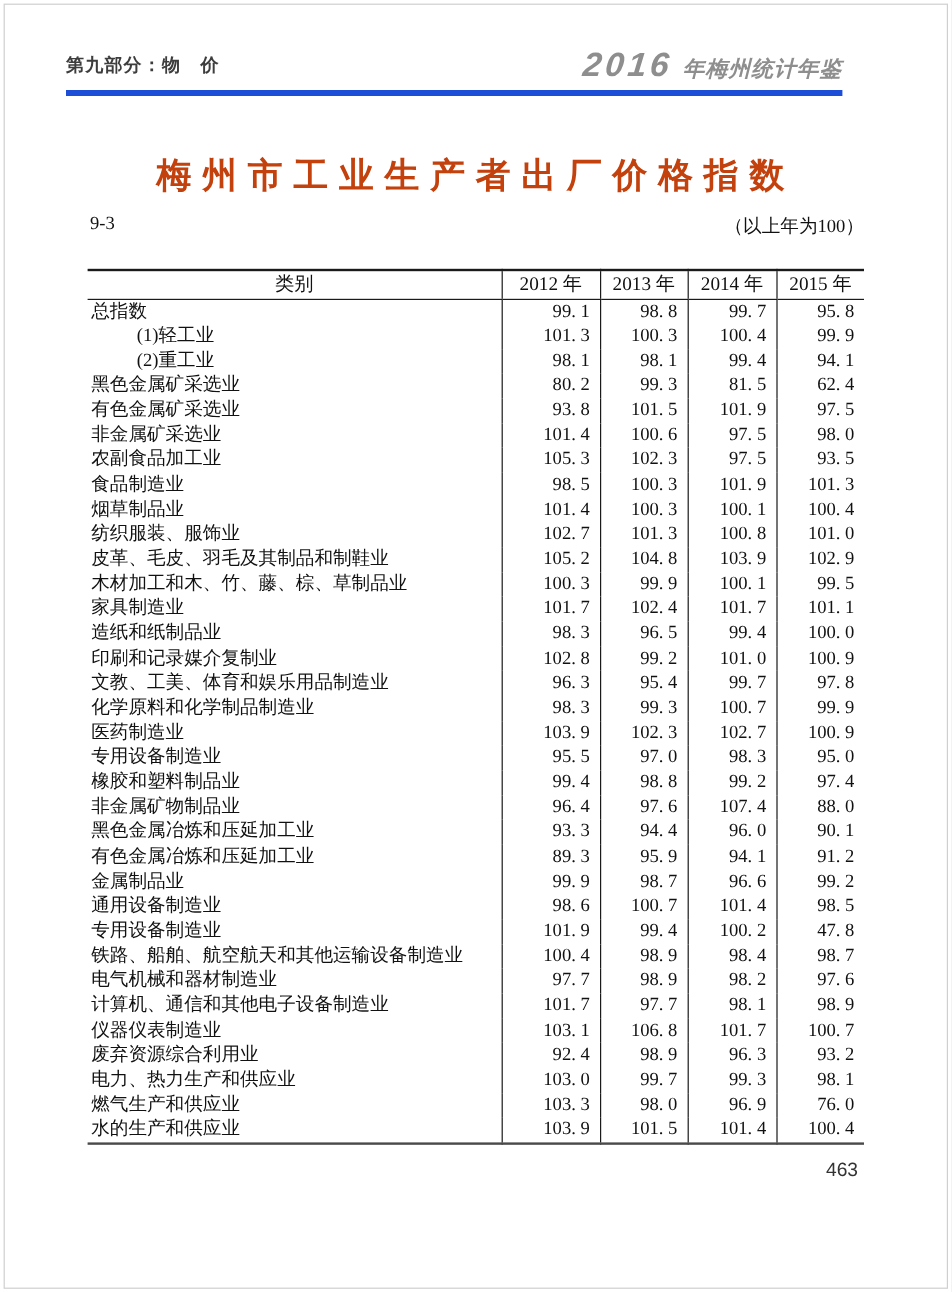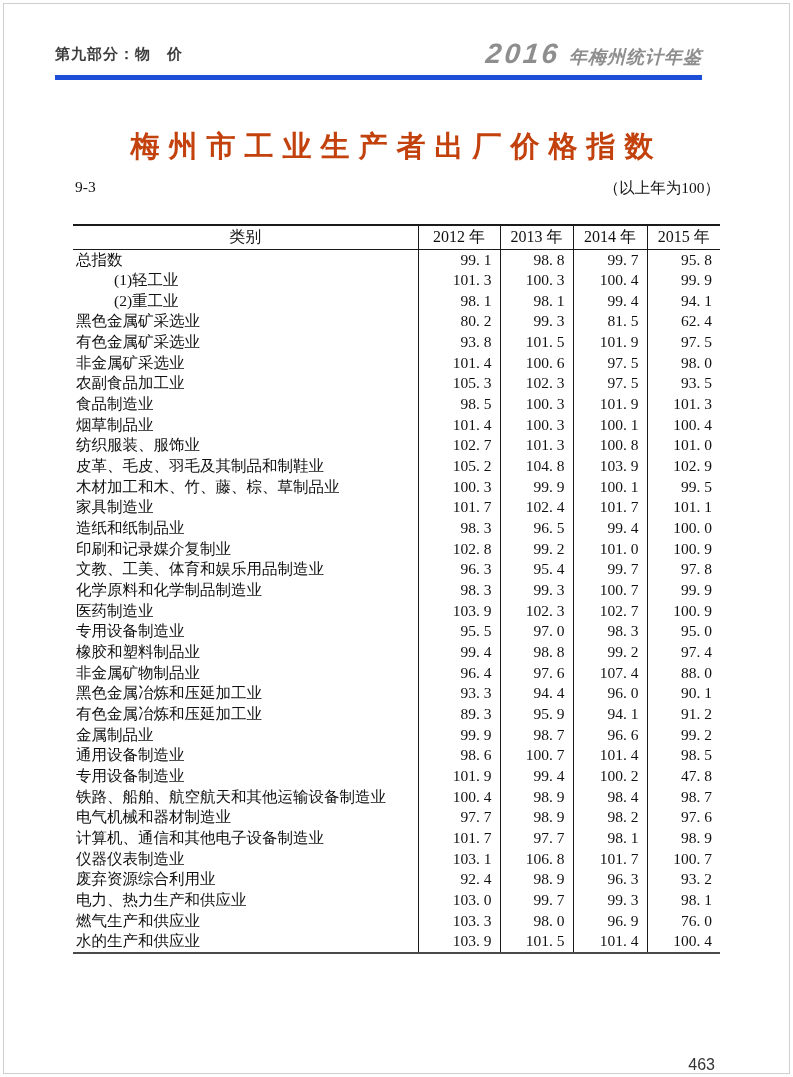--- a/index.html
+++ b/index.html
@@ -56,21 +56,21 @@
     border-bottom:1.5px solid #1a1a1a; font-size:16px;
   }
   th + th, td + td { border-left:1px solid #1a1a1a; }
   tbody td { height:20.65px; line-height:20.65px; white-space:nowrap; overflow:hidden; }
   td.label { text-align:left; padding-left:3px; }
   td.label.indent { padding-left:41px; }
   td.num { text-align:right; padding-right:8px; }
 
   
   .page-number {
-    position:absolute; top:1056px; right:78px;
+    position:absolute; top:967px; right:78px;
     font-family:"Liberation Sans","DejaVu Sans",sans-serif;
     font-size:16px; color:#333;
   }
 </style>
 </head>
 <body>
 
 <div class="page">
   <div class="scan-frame"></div>
 

